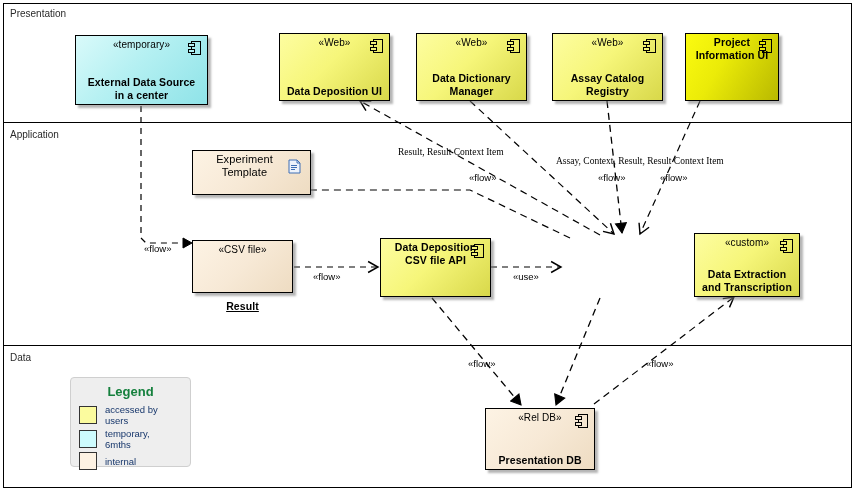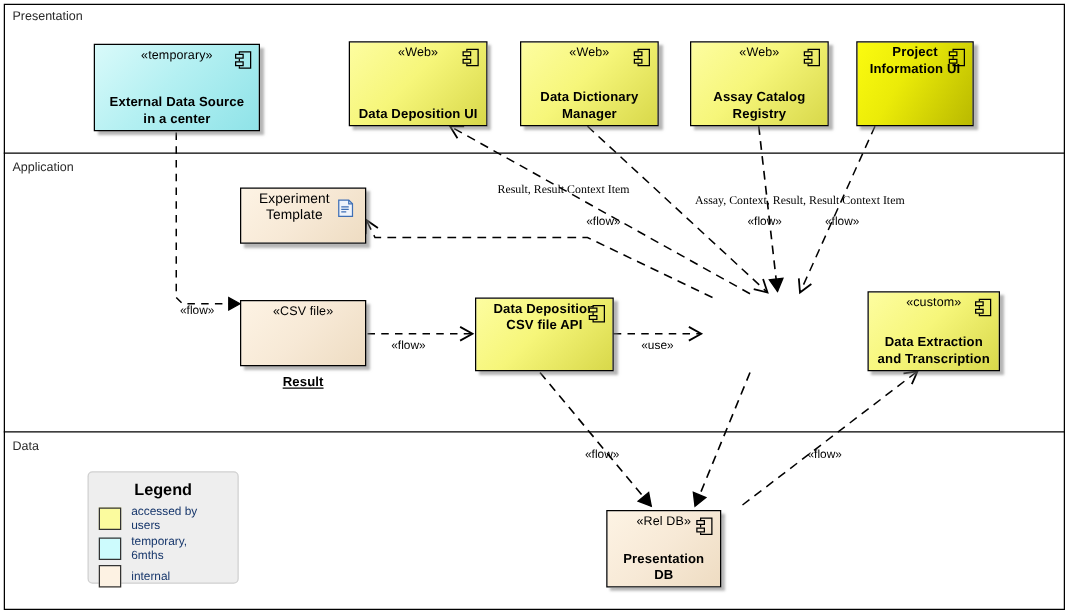--- a/index.html
+++ b/index.html
@@ -158,21 +158,21 @@
     background: #eeeeee;
     border: 1px solid #cfcfcf;
     border-radius: 4px;
     box-sizing: border-box;
     padding: 6px 0 0 0;
   }
   #legend .ltitle {
     text-align: center;
     font-size: 13px;
     font-weight: bold;
-    color: #000000;
+    color: #15803d;
     font-family: "Liberation Sans", sans-serif;
     margin-bottom: 5px;
   }
   #legend .lrow {
     display: flex;
     align-items: center;
     margin: 2px 12px 2px 8px;
   }
   #legend .swatch {
     width: 18px;
@@ -277,21 +277,21 @@
 
   <div class="node fill-yellow2" style="left:685px; top:33px; width:94px; height:68px;">
     <span class="comp-icon y2icon">
       <span class="body"></span>
         <span class="tabA"></span>
         <span class="tabB"></span>
     </span>
     <div class="nname">Project Information UI</div>
   </div>
 
-  <div class="node fill-tan" style="left:192px; top:150px; width:101px; height:45px;">
+  <div class="node fill-tan" style="left:192px; top:150px; width:119px; height:45px;">
     <span class="doc-icon">
       <svg viewBox="0 0 13 15" width="13" height="15">
         <path d="M1,1 L9,1 L12,4 L12,14 L1,14 z" fill="#eef3fb" stroke="#3f6fb5" stroke-width="1"></path>
         <path d="M9,1 L9,4 L12,4" fill="none" stroke="#3f6fb5" stroke-width="1"></path>
         <path d="M3,6.5 H9 M3,8.5 H9 M3,10.5 H7" stroke="#3f6fb5" stroke-width="1"></path>
       </svg>
     </span>
     <div class="nname" style="font-weight:normal; font-size:11px; padding-right:14px;">Experiment Template</div>
   </div>
 
@@ -313,21 +313,21 @@
   <div class="node fill-yellow" style="left:694px; top:233px; width:106px; height:64px;">
     <span class="comp-icon yicon">
       <span class="body"></span>
         <span class="tabA"></span>
         <span class="tabB"></span>
     </span>
     <div class="stereo">«custom»</div>
     <div class="nname">Data Extraction and Transcription</div>
   </div>
 
-  <div class="node fill-tan" style="left:485px; top:408px; width:92px; height:62px;">
+  <div class="node fill-tan" style="left:485px; top:408px; width:110px; height:62px;">
     <span class="comp-icon ticon">
       <span class="body"></span>
         <span class="tabA"></span>
         <span class="tabB"></span>
     </span>
     <div class="stereo">«Rel DB»</div>
     <div class="nname">Presentation DB</div>
   </div>
 
   <div class="elabel" style="left:144px; top:243px;">«flow»</div>

